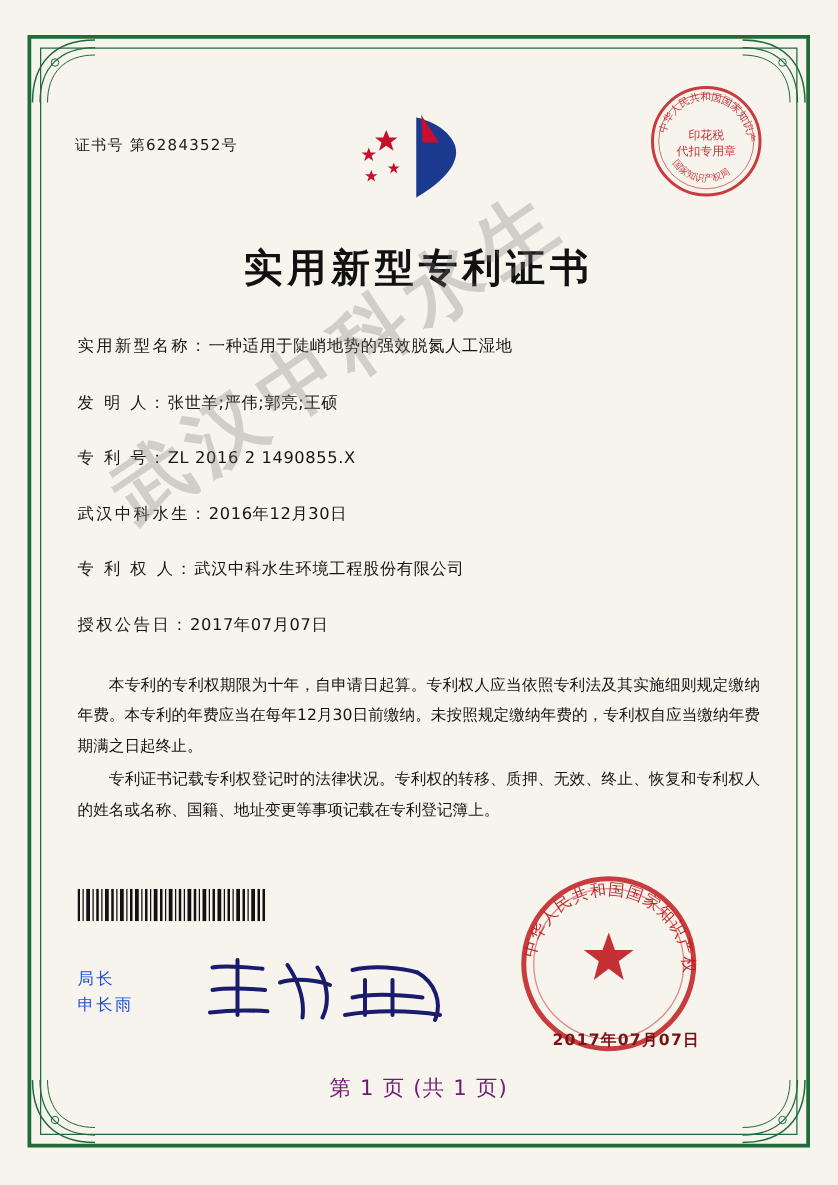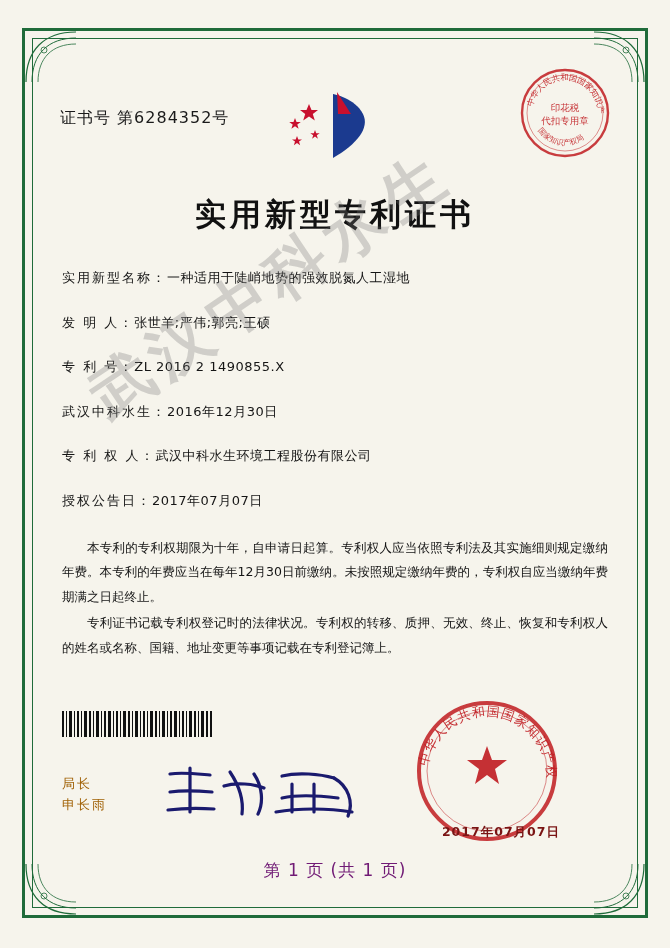--- a/index.html
+++ b/index.html
@@ -31,21 +31,21 @@
     border:0;
   }
   .corner svg{display:block;}
   .content{
     position:absolute;left:48px;top:56px;right:48px;bottom:58px;
   }
 
   
   .cert-no{
     position:absolute;left:12px;top:52px;
-    font-size:16px;color:#1a1a1a;letter-spacing:1px;
+    font-size:12px;color:#1a1a1a;letter-spacing:1px;
     font-family:"DejaVu Sans","Liberation Sans",sans-serif;
   }
 
   
   .logo{
     position:absolute;left:50%;top:28px;transform:translateX(-50%);
     width:120px;height:80px;
   }
 
   
@@ -89,21 +89,21 @@
     position:absolute;left:14px;top:655px;width:150px;height:26px;
   }
 
   
   .seal-bottom{
     position:absolute;right:60px;top:640px;width:150px;height:150px;
   }
 
   .signature-block{
     position:absolute;left:14px;top:718px;
-    font-size:13px;color:#a16207;letter-spacing:2px;line-height:1.6;
+    font-size:13px;color:#1d4ed8;letter-spacing:2px;line-height:1.6;
   }
   .sig-img{
     position:absolute;left:110px;top:706px;width:215px;height:60px;
   }
   .seal-date{
     position:absolute;right:62px;top:768px;
     font-size:12.5px;color:#7a1414;letter-spacing:1px;
     font-weight:bold;
   }
 

